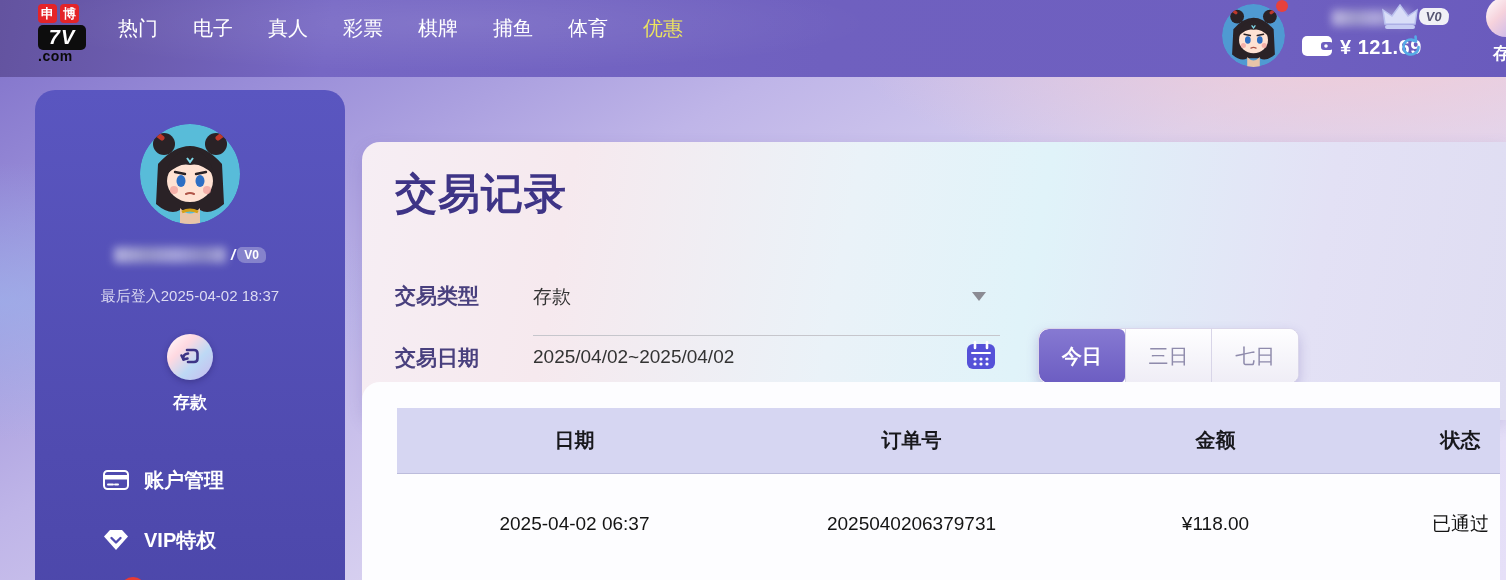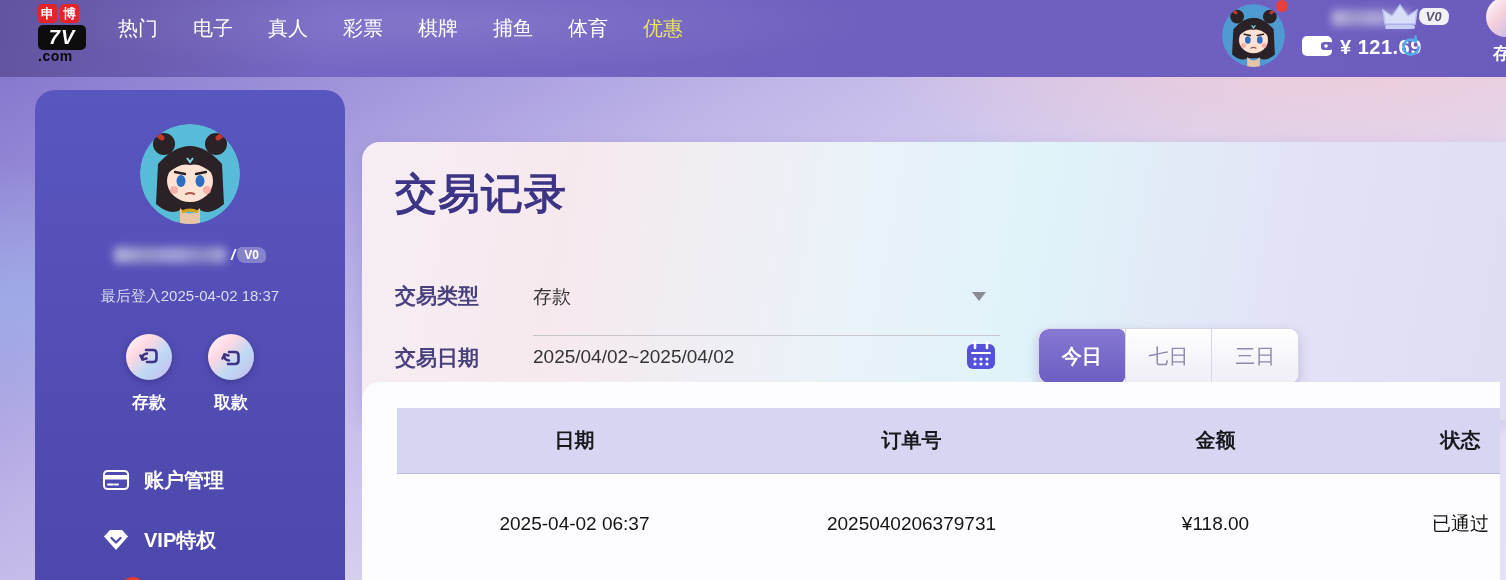--- a/index.html
+++ b/index.html
@@ -212,30 +212,20 @@
     <div class="quick">
       <div class="quick-circle">
         <svg viewBox="0 0 24 24" width="24" height="24">
           <path d="M9 5 H16 Q19.5 5 19.5 8.5 V13.5 Q19.5 17 16 17 H10" fill="none" stroke="#3d3486" stroke-width="2.6" stroke-linecap="round"></path>
           <path d="M5.5 14.5 Q4.5 9 10 8.5" fill="none" stroke="#3d3486" stroke-width="2.6" stroke-linecap="round"></path>
           <path d="M5.5 14.5 L3.5 10.5 M5.5 14.5 L9.5 13.5" stroke="#3d3486" stroke-width="2.6" stroke-linecap="round"></path>
         </svg>
       </div>
       <div class="quick-label">存款</div>
     </div>
-    <div class="quick">
-      <div class="quick-circle">
-        <svg viewBox="0 0 24 24" width="24" height="24" style="transform:scaleY(-1)">
-          <path d="M9 5 H16 Q19.5 5 19.5 8.5 V13.5 Q19.5 17 16 17 H10" fill="none" stroke="#3d3486" stroke-width="2.6" stroke-linecap="round"></path>
-          <path d="M5.5 14.5 Q4.5 9 10 8.5" fill="none" stroke="#3d3486" stroke-width="2.6" stroke-linecap="round"></path>
-          <path d="M5.5 14.5 L3.5 10.5 M5.5 14.5 L9.5 13.5" stroke="#3d3486" stroke-width="2.6" stroke-linecap="round"></path>
-        </svg>
-      </div>
-      <div class="quick-label">取款</div>
-    </div>
   </div>
 
   <div class="abs side-menu">
     <div class="menu-item">
       <svg viewBox="0 0 26 20" width="26" height="20">
         <rect x="1" y="1" width="24" height="18" rx="3.5" fill="none" stroke="#ffffff" stroke-width="2"></rect>
         <rect x="1" y="5" width="24" height="4.5" fill="#ffffff"></rect>
         <path d="M5 14.5 h5 M12 14.5 h3" stroke="#ffffff" stroke-width="2" stroke-linecap="round"></path>
       </svg>
       <span class="menu-label">账户管理</span>
@@ -275,22 +265,22 @@
         <circle cx="21" cy="19" r="1.6"></circle>
       <circle cx="9" cy="24" r="1.6"></circle>
         <circle cx="15" cy="24" r="1.6"></circle>
         <circle cx="21" cy="24" r="1.6"></circle>
     </g>
   </svg>
   <div class="abs line-dashed"></div>
 
   <div class="abs range-group">
     <div class="range-btn active">今日</div>
+    <div class="range-btn">三日</div>
     <div class="range-btn">七日</div>
-    <div class="range-btn">三日</div>
   </div>
 </div>
 
 <div class="abs table-panel">
   <div class="abs tbl">
     <div class="tbl-head">
       <div class="th c1">日期</div>
       <div class="th c2">订单号</div>
       <div class="th c3">金额</div>
       <div class="th c4">状态</div>

